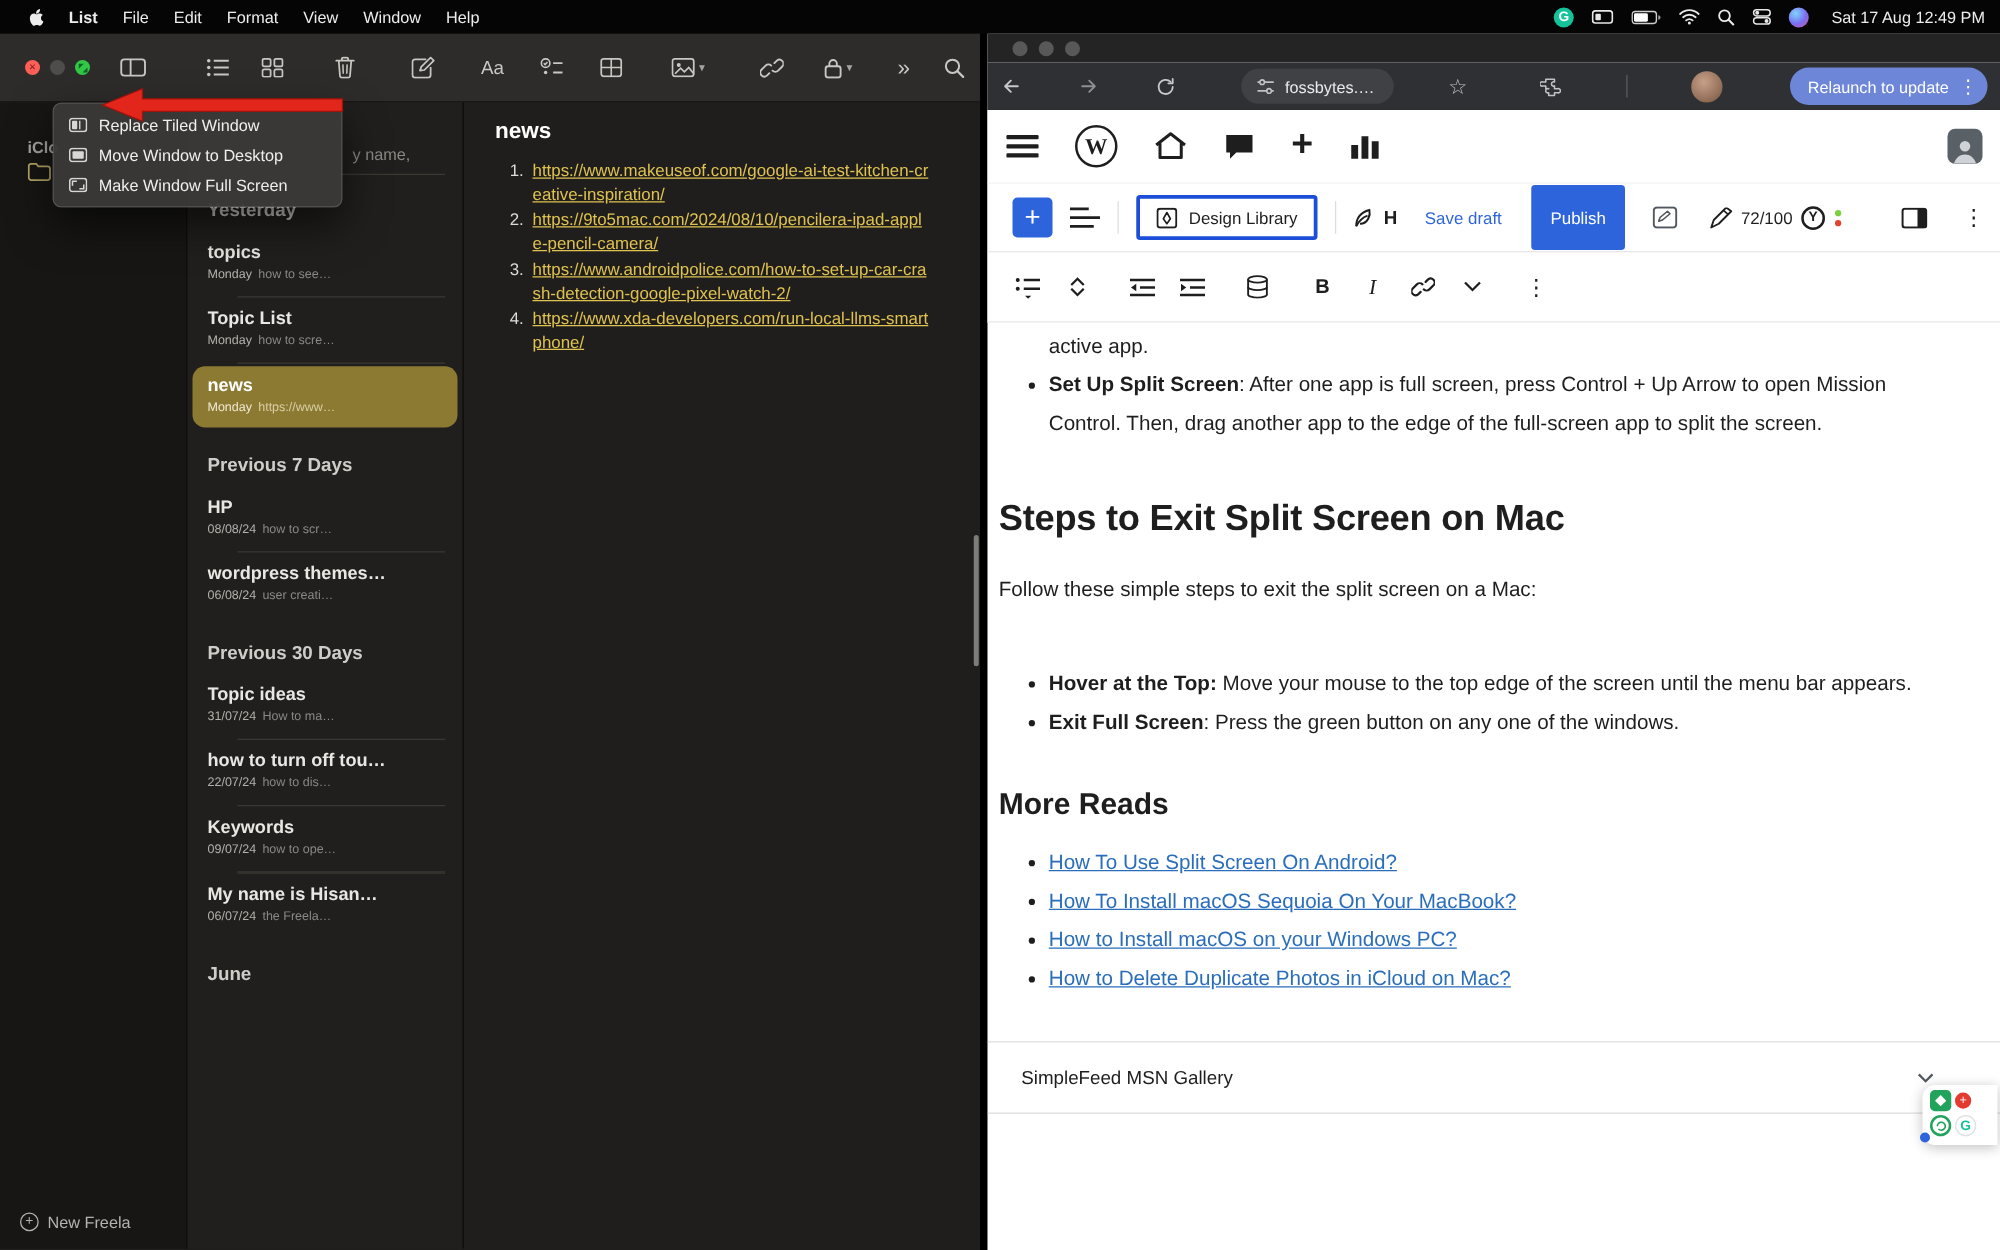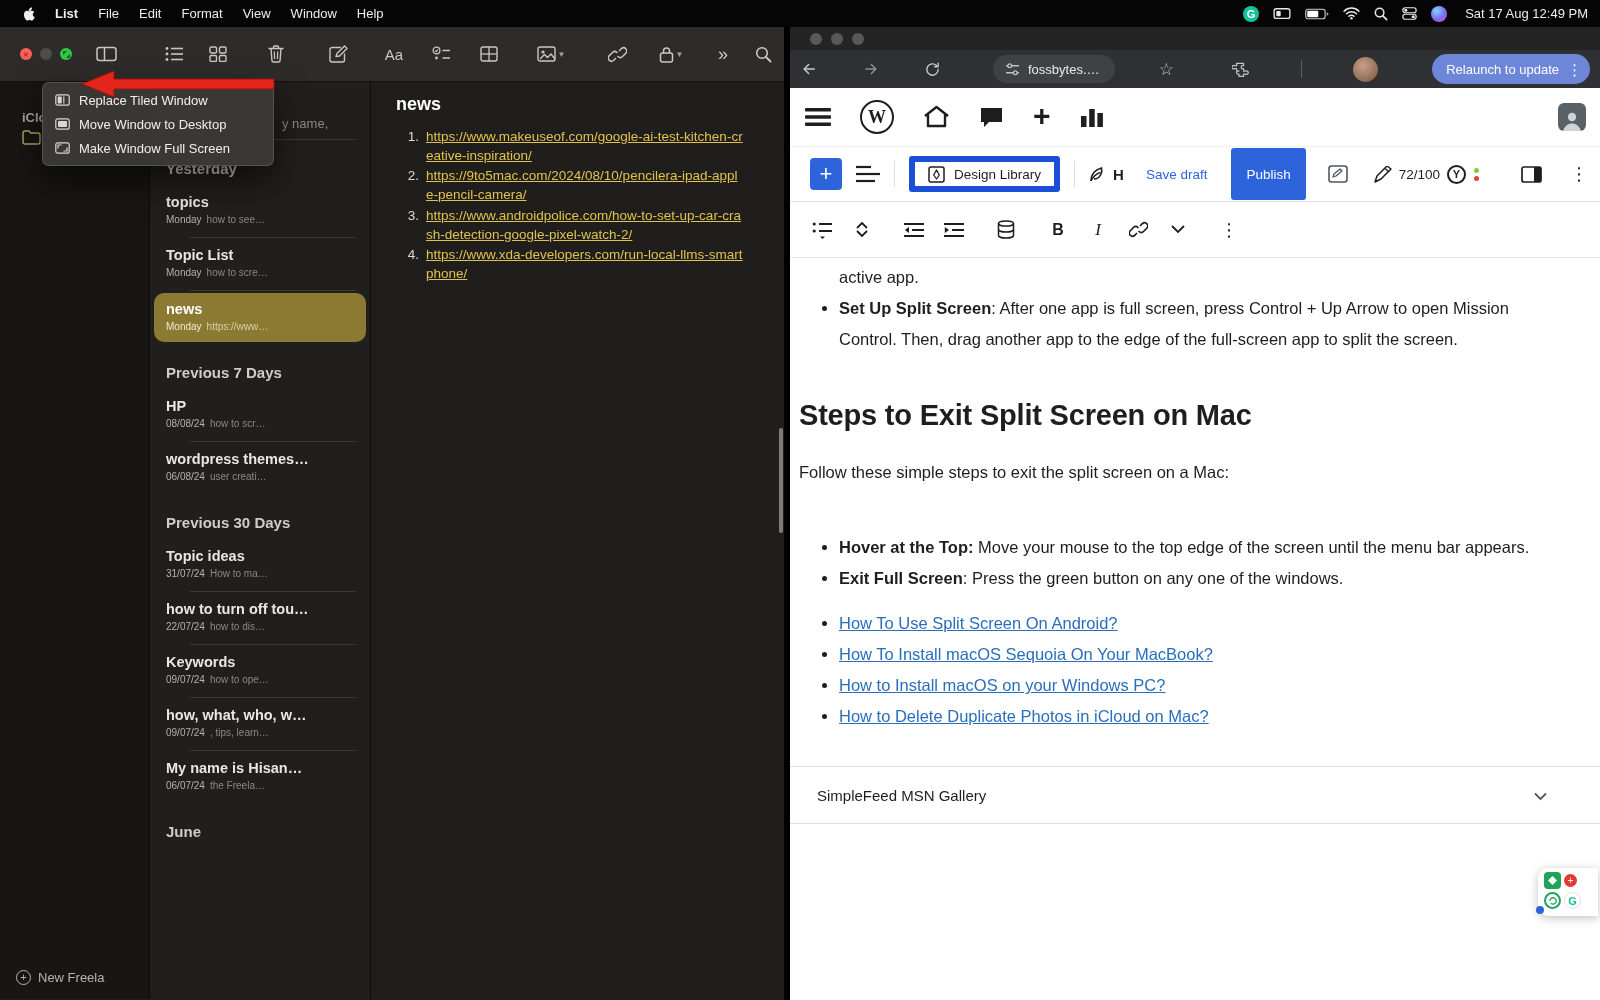--- a/index.html
+++ b/index.html
@@ -113,21 +113,21 @@
   .wpab-plus { font-size:30px; font-weight:bold; line-height:1; margin-top:-3px; }
   .wp-avatar { margin-left:auto; width:28px; height:28px; border-radius:6px; background:#596066;
                display:flex; align-items:end; justify-content:center; overflow:hidden; }
 
   .wp-editorbar { height:55px; background:#fff; border-bottom:1px solid #e0e0e0; display:flex;
                   align-items:center; padding:0 12px 0 20px; gap:14px; color:#1e1e1e; flex:none; }
   .add-block { width:32px; height:32px; border-radius:4px; background:var(--wp_blue,#2d64db); color:#fff;
                font-size:22px; display:flex; align-items:center; justify-content:center; line-height:1; flex:none; }
   .eb-ico { display:flex; align-items:center; justify-content:center; color:#1e1e1e; }
   .eb-sep { width:1px; height:26px; background:#ddd; }
-  .design-lib { height:36px; border:6px solid #1d4ed8; border-radius:3px; display:flex; align-items:center;
+  .design-lib { height:36px; border:3px solid #1d4ed8; border-radius:3px; display:flex; align-items:center;
                 gap:9px; padding:0 13px; font-size:13.5px; color:#1e1e1e; white-space:nowrap; }
   .h-toggle { display:flex; align-items:center; gap:7px; font-weight:bold; font-size:15px; }
   .save-draft { color:var(--wp_blue,#2d64db); font-size:13.5px; white-space:nowrap; margin-left:8px; }
   .publish { height:52px; background:var(--wp_blue,#2d64db); color:#fff; border-radius:3px; display:flex;
              align-items:center; padding:0 15px; font-size:13.5px; margin-left:10px; white-space:nowrap; }
   .seo-group { display:flex; align-items:center; gap:7px; margin-left:12px; }
   .seo-score { font-size:13.5px; color:#1e1e1e; }
   .yoast-circle { width:19px; height:19px; border-radius:50%; border:2px solid #1e1e1e; display:flex;
                   align-items:center; justify-content:center; font-size:11px; font-weight:bold; }
   .yoast-dots { display:flex; flex-direction:column; gap:3px; margin-left:1px; }
@@ -451,27 +451,20 @@
 
         <div class="nitem">
           <div class="nitem-title">Keywords</div>
           <div class="nitem-sub">
               <span class="nitem-date">09/07/24</span>
               <span class="nitem-prev">how to ope…</span>
             </div>
         </div>
         <div class="nsep"></div>
 
-        <div class="nitem">
-          <div class="nitem-title">how, what, who, w…</div>
-          <div class="nitem-sub">
-              <span class="nitem-date">09/07/24</span>
-              <span class="nitem-prev">, tips, learn…</span>
-            </div>
-        </div>
         <div class="nsep"></div>
 
         <div class="nitem">
           <div class="nitem-title">My name is Hisan…</div>
           <div class="nitem-sub">
               <span class="nitem-date">06/07/24</span>
               <span class="nitem-prev">the Freela…</span>
             </div>
         </div>
 
@@ -717,20 +710,21 @@
 
       <h2 class="wpc-h2">Steps to Exit Split Screen on Mac</h2>
 
       <p class="wpc-p">Follow these simple steps to exit the split screen on a Mac:</p>
 
       <ul class="wpc-ul gap-ul">
         <li><b>Hover at the Top:</b><span> Move your mouse to the top edge of the screen until the menu bar appears.</span></li>
         <li><b>Exit Full Screen</b><span>: Press the green button on any one of the windows.</span></li>
       </ul>
 
+      <h3 class="wpc-h3">More Reads</h3>
 
       <ul class="wpc-ul links-ul">
         <li><a href="#">How To Use Split Screen On Android?</a></li>
         <li><a href="#">How To Install macOS Sequoia On Your MacBook?</a></li>
         <li><a href="#">How to Install macOS on your Windows PC?</a></li>
         <li><a href="#">How to Delete Duplicate Photos in iCloud on Mac?</a></li>
       </ul>
 
       <div class="metabox">
         <span>SimpleFeed MSN Gallery</span>

